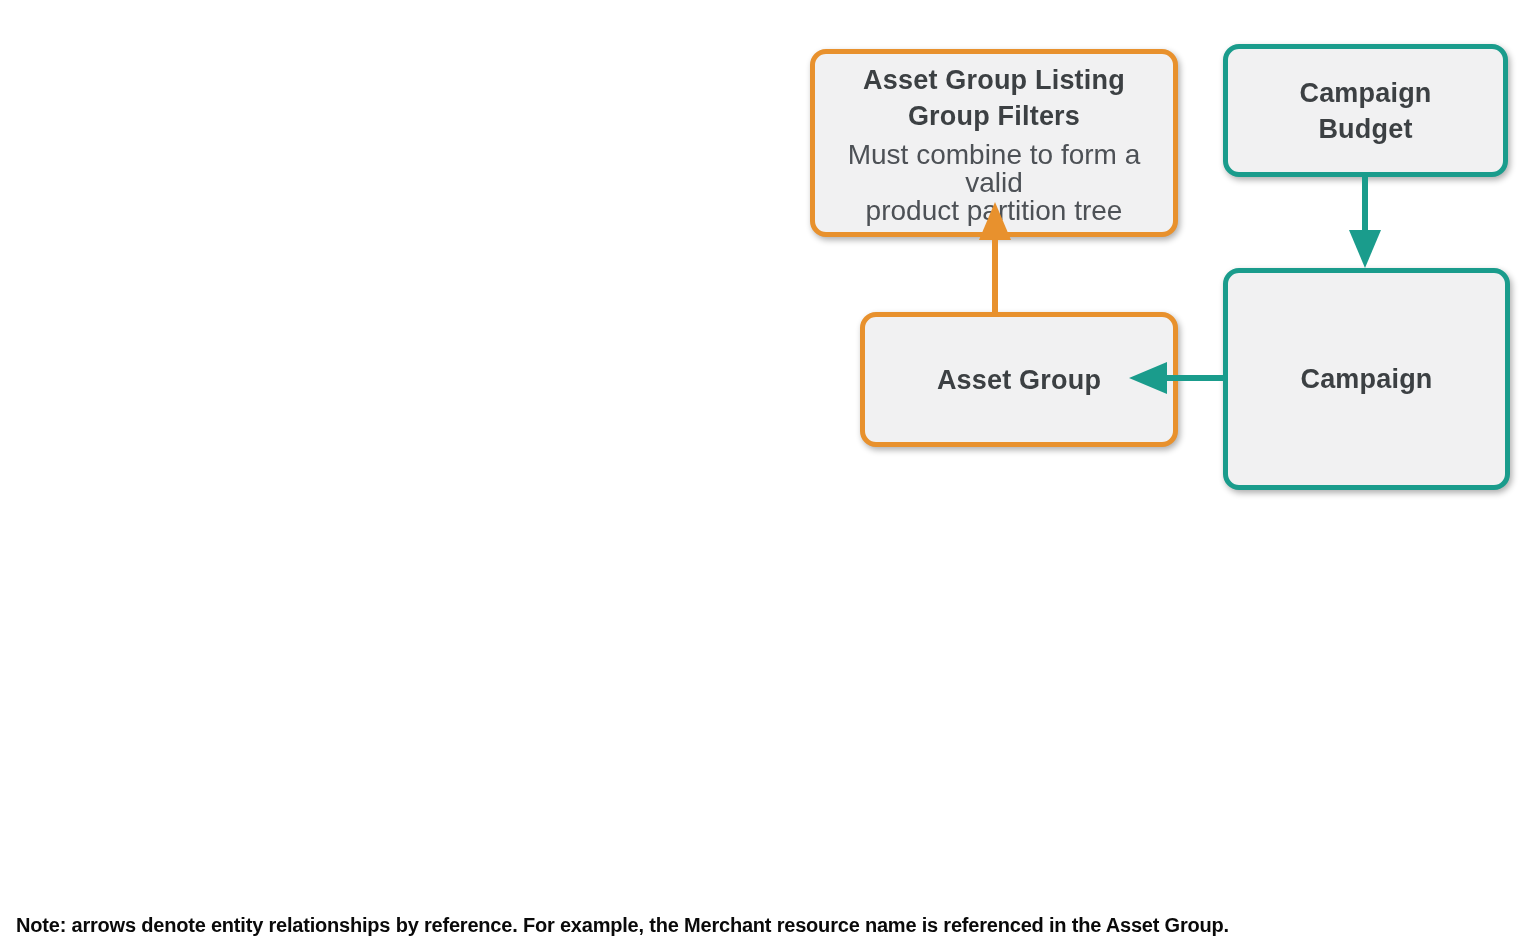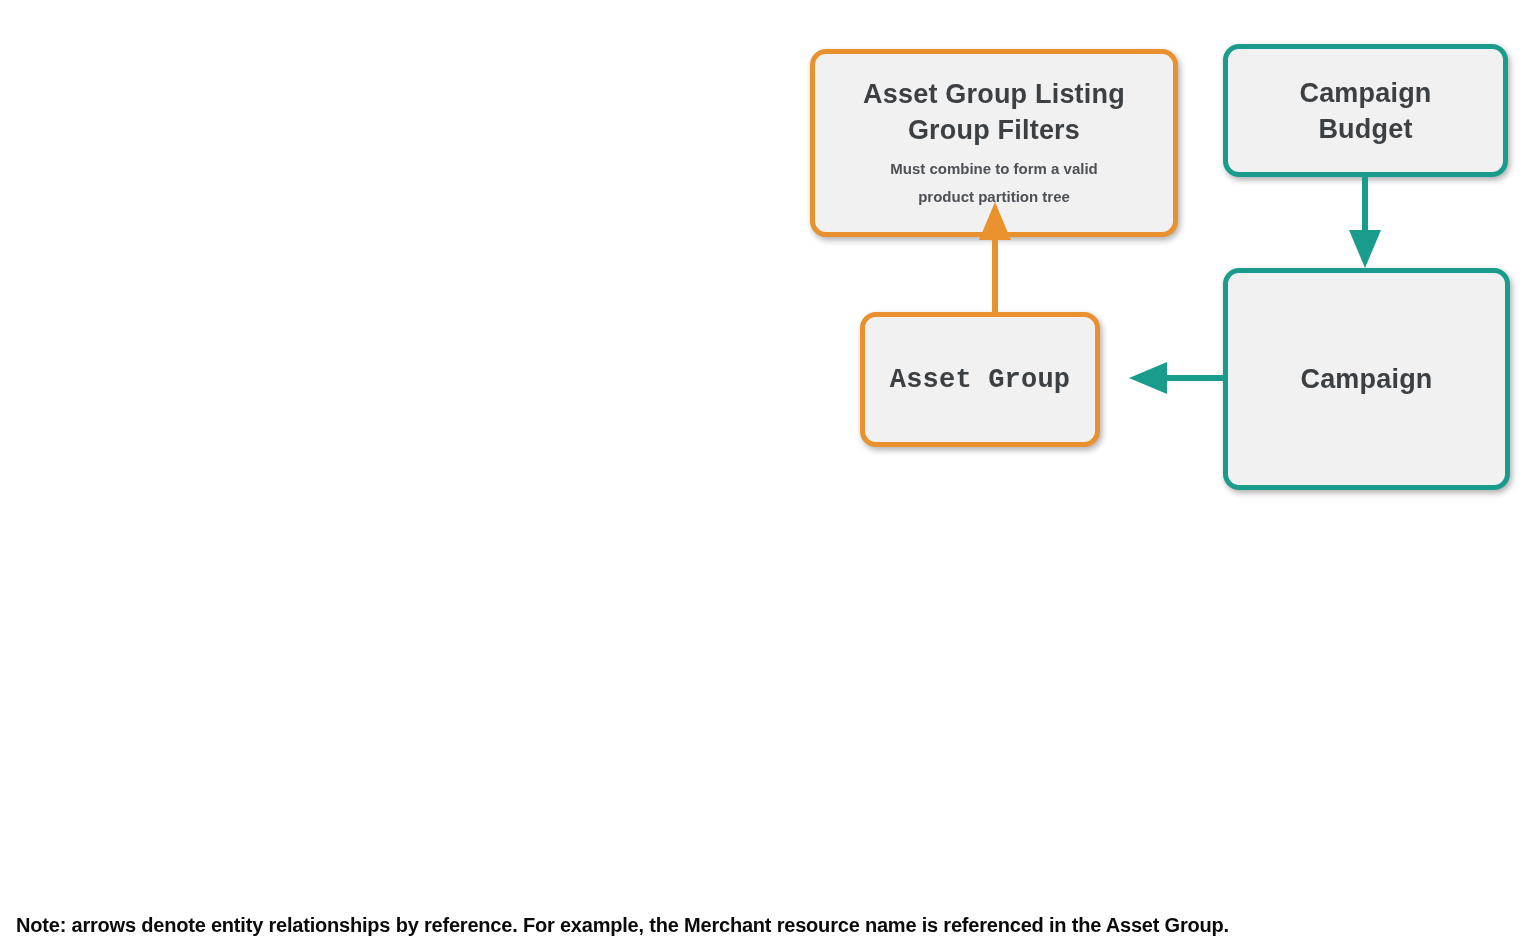--- a/index.html
+++ b/index.html
@@ -40,32 +40,31 @@
 
   .node-title {
     font-weight: bold;
     font-size: 27px;
     line-height: 36px;
     color: var(--title_text);
     white-space: pre-line;
     letter-spacing: 0.2px;
   }
   .node-subtitle {
-    font-size: 15px;
+    font-size: 28px;
     line-height: 28px;
     color: var(--subtitle_text);
     white-space: pre-line;
     margin-top: 7px;
-    font-weight: bold;
   }
   .node-subtitle:empty { display: none; margin-top: 0; }
 
   #node-filters  { left: 810px;  top: 15px;  width: 368px; height: 188px; margin-top: 34px; }
   #node-budget   { left: 1223px; top: 44px;  width: 285px; height: 133px; }
-  #node-asset    { left: 860px;  top: 312px; width: 240px; height: 135px; font-family: Liberation Mono, monospace; }
+  #node-asset    { left: 860px;  top: 312px; width: 318px; height: 135px; }
   #node-campaign { left: 1223px; top: 268px; width: 287px; height: 222px; }
 
   .arrows {
     position: absolute;
     left: 0; top: 0;
     width: 1538px;
     height: 948px;
     pointer-events: none;
   }
   .arrow-orange { stroke: var(--orange); fill: var(--orange); }

